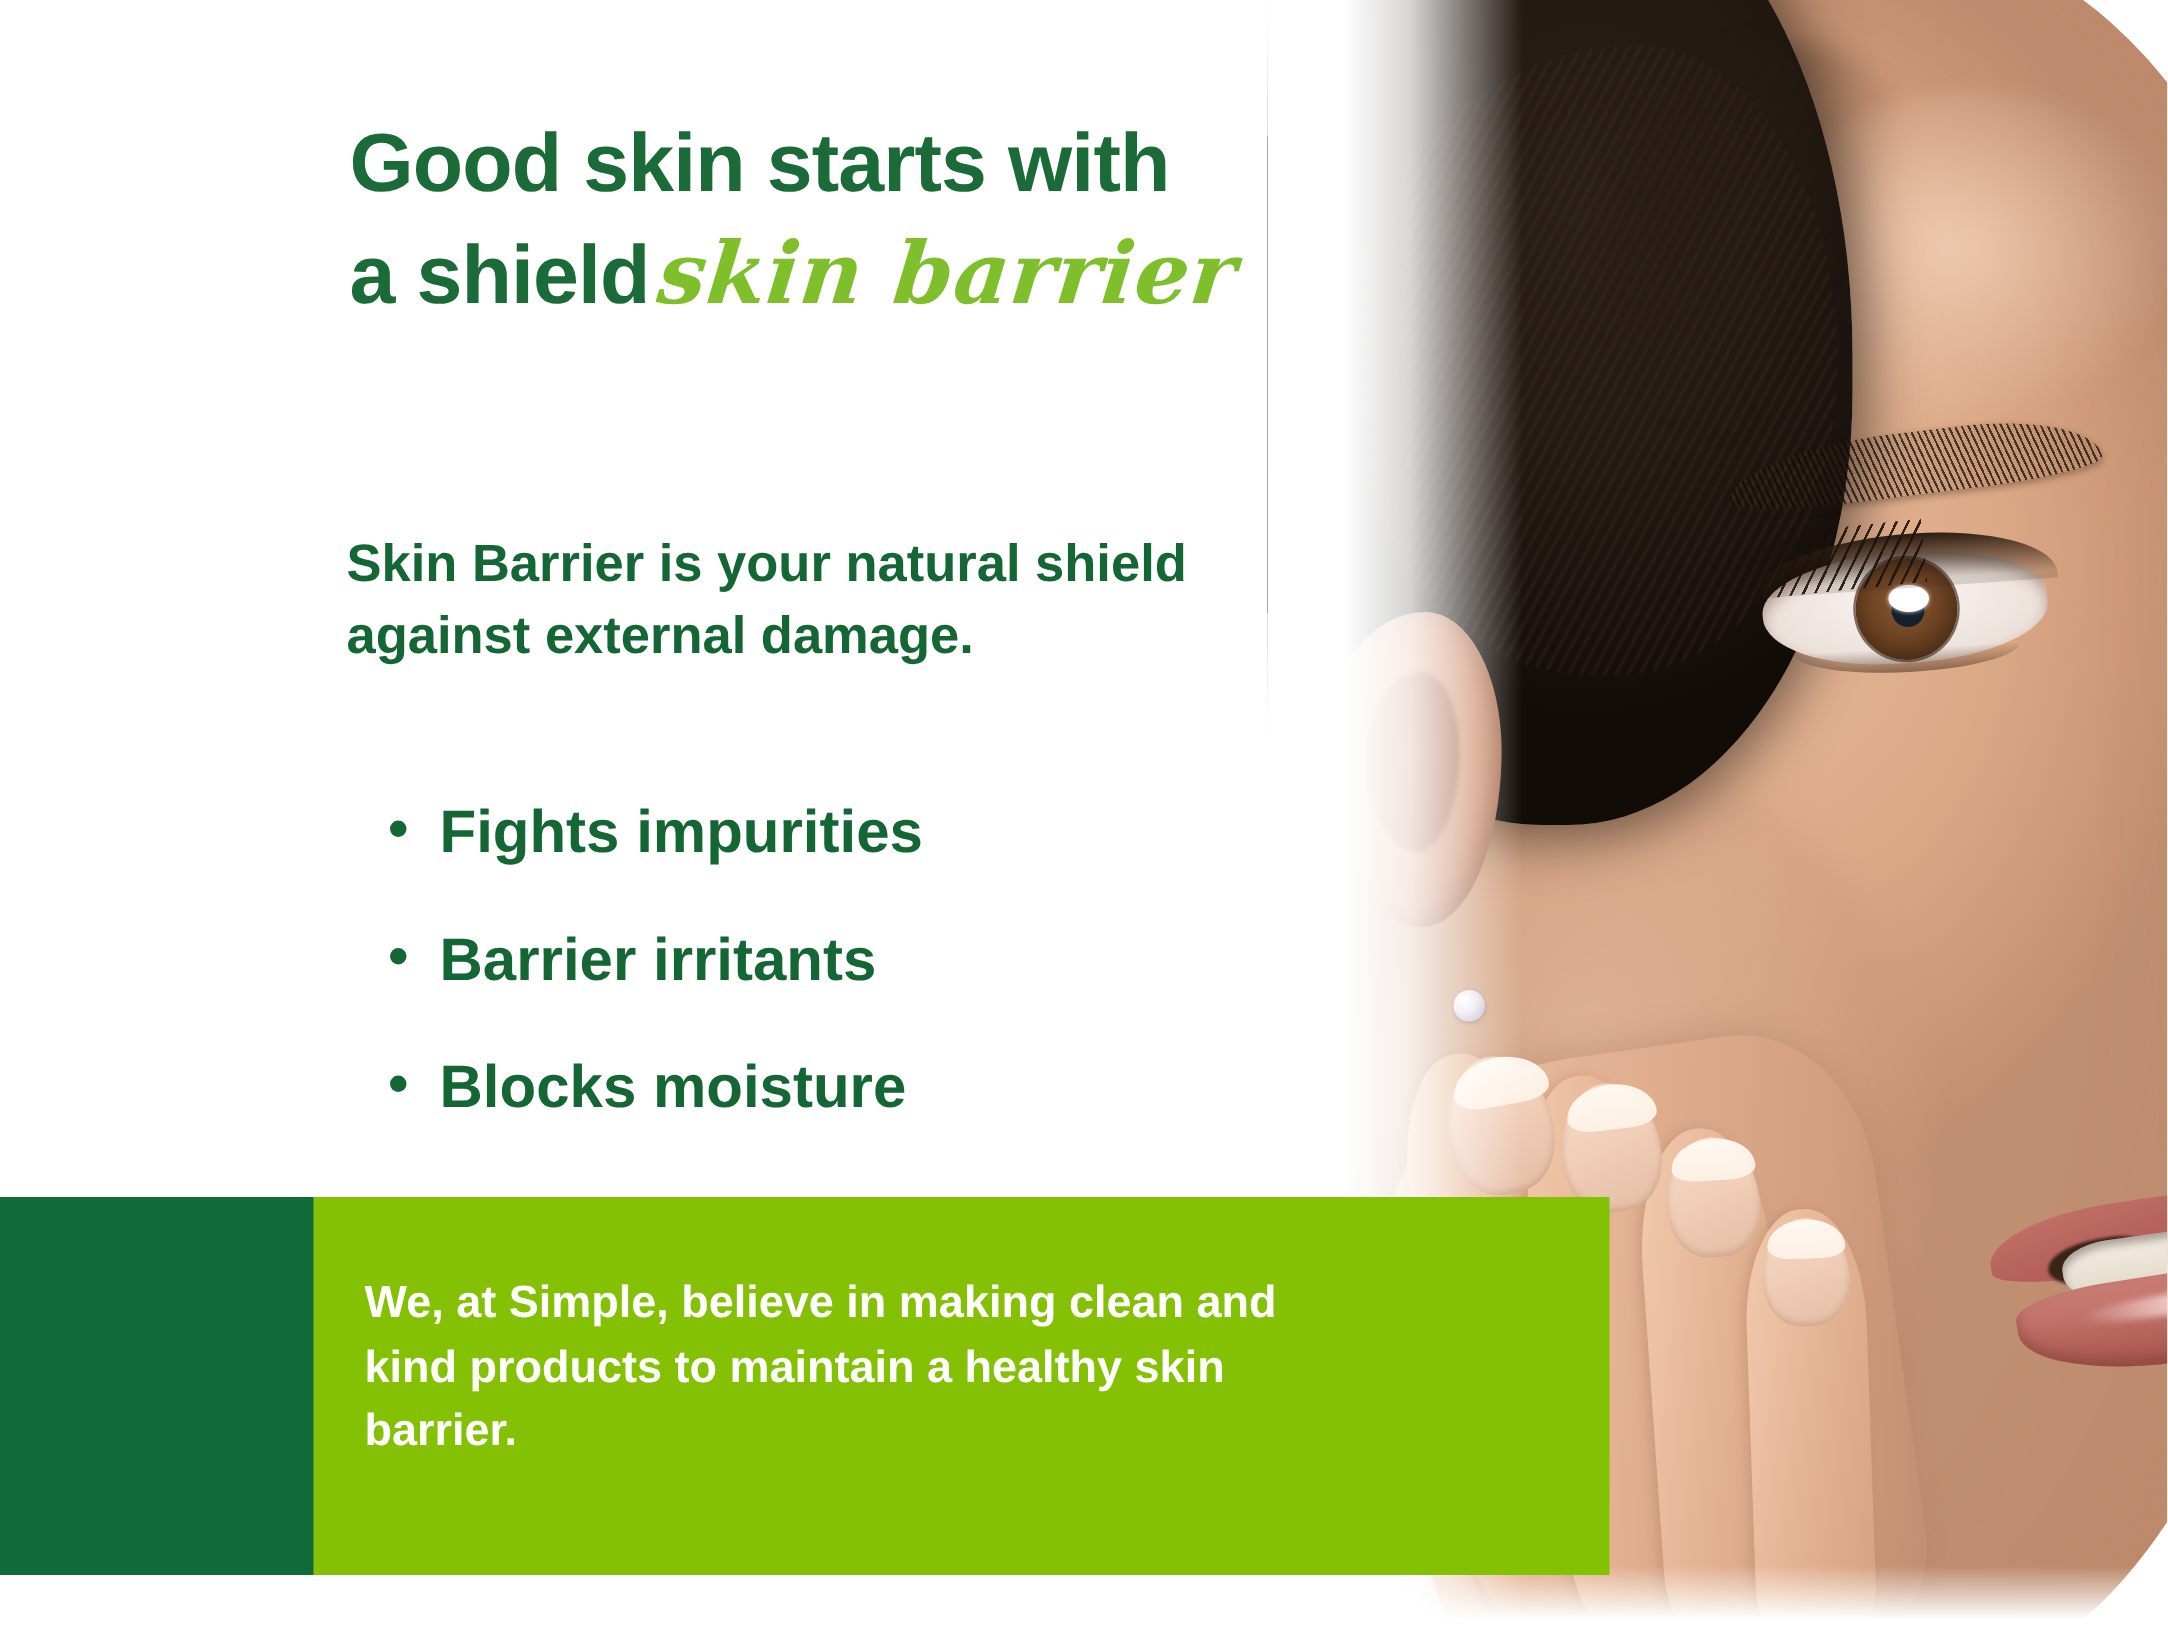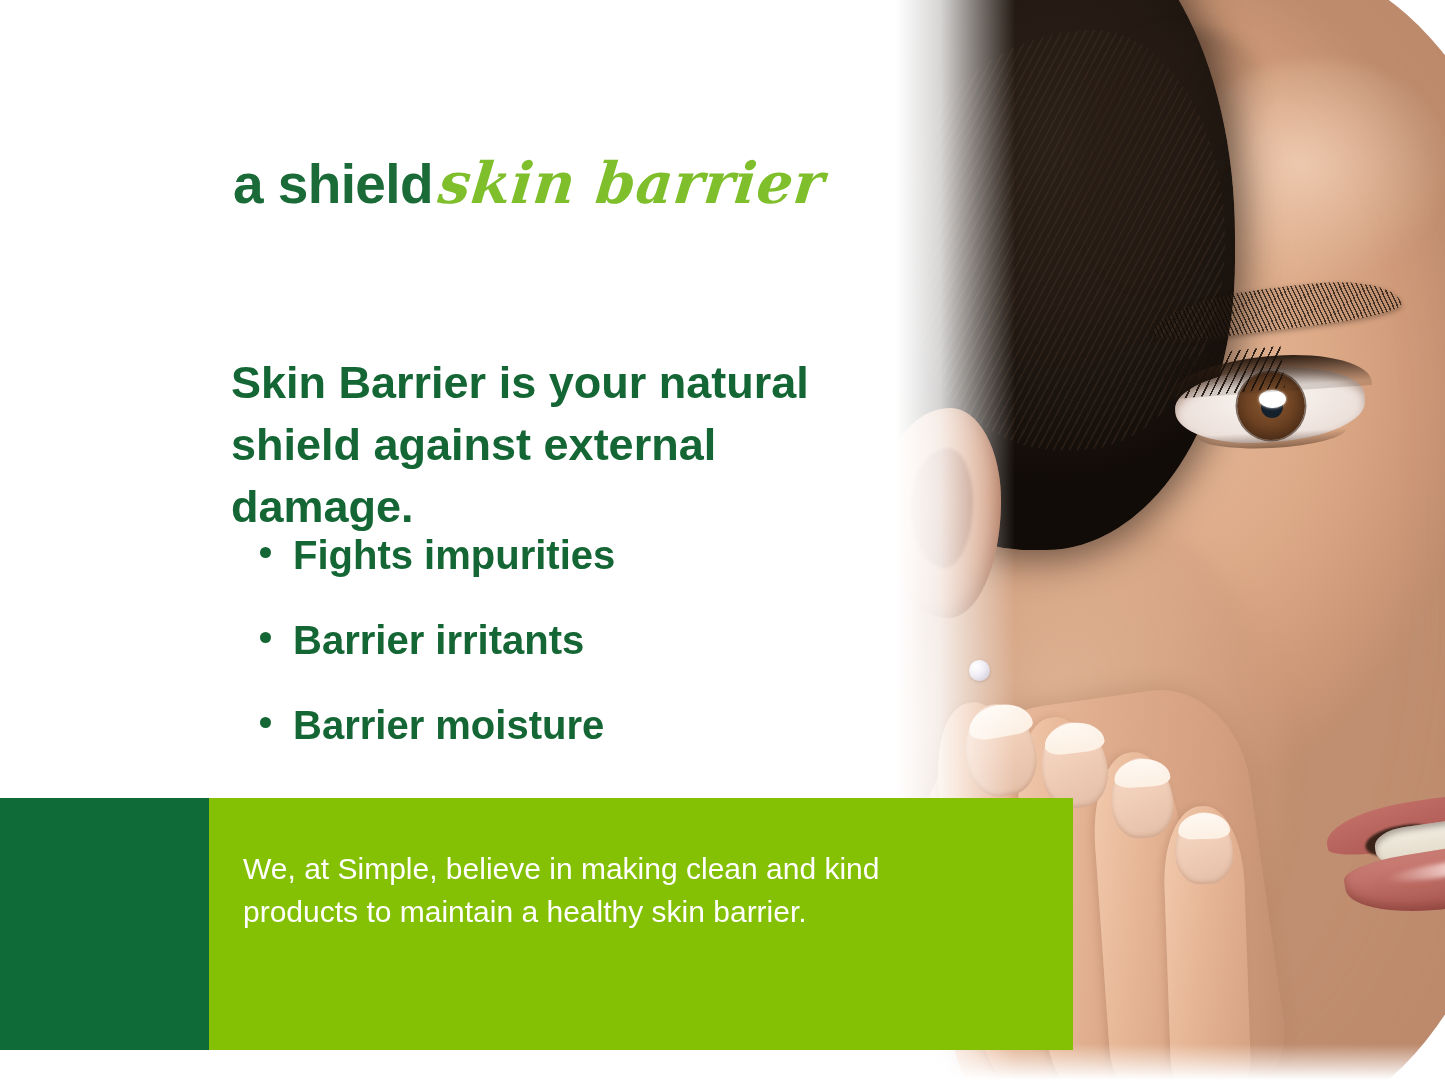--- a/index.html
+++ b/index.html
@@ -369,21 +369,21 @@
     transform: skewX(-6deg);
     display: inline-block;
     padding-left: 6px;
   }
 
   .subhead {
     position: absolute;
     left: 231px;
     top: 352px;
     width: 680px;
-    font-size: 45px;
+    font-size: 35px;
     font-weight: 700;
     line-height: 1.38;
     color: #146634;
   }
 
   .bullets {
     position: absolute;
     left: 258px;
     top: 533px;
     width: 620px;
@@ -426,21 +426,21 @@
     width: 209px;
     height: 252px;
     background: #0f6b38;
   }
   .banner-text {
     position: absolute;
     left: 243px;
     top: 848px;
     width: 660px;
     font-size: 30px;
-    font-weight: 400;
+    font-weight: 700;
     line-height: 1.42;
     color: #ffffff;
   }
 </style>
 </head>
 <body>
 
 <div id="canvas">
 
   <div class="photo">
@@ -483,38 +483,38 @@
     <div class="nail-tip nt1"></div>
     <div class="nail-tip nt2"></div>
     <div class="nail-tip nt3"></div>
     <div class="nail-tip nt4"></div>
 
     <div class="photo-fade-left"></div>
     <div class="photo-fade-bottom"></div>
   </div>
 
   <div class="headline">
-    <br>
+    <span>Good skin starts with</span><br>
     <span>a shield</span><span class="script">skin barrier</span>
   </div>
 
   <div class="subhead">Skin Barrier is your natural shield against external damage.</div>
 
   <ul class="bullets">
     <li>
       <span class="dot"></span>
       <span>Fights impurities</span>
     </li>
     <li>
       <span class="dot"></span>
       <span>Barrier irritants</span>
     </li>
     <li>
       <span class="dot"></span>
-      <span>Barrier moisture</span>
+      <span>Blocks moisture</span>
     </li>
   </ul>
 
   <div class="banner"></div>
   <div class="banner-dark"></div>
   <div class="banner-text">We, at Simple, believe in making clean and kind products to maintain a healthy skin barrier.</div>
 
 </div>
 
 </body></html>

